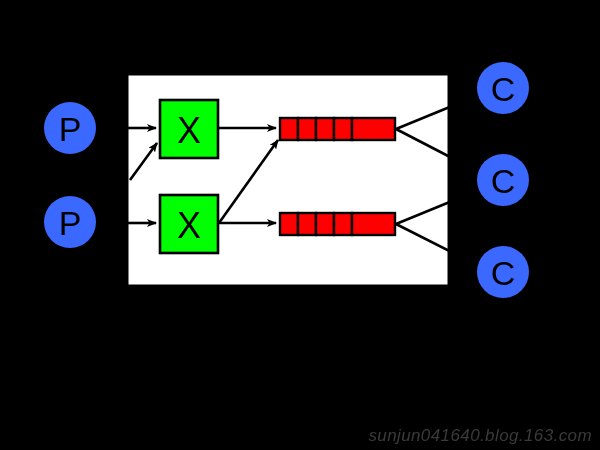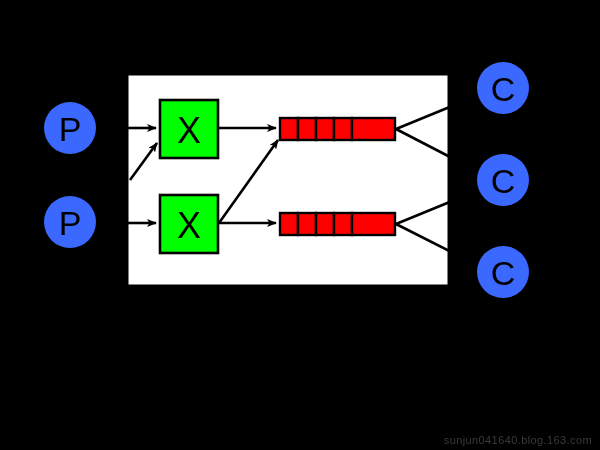--- a/index.html
+++ b/index.html
@@ -40,23 +40,24 @@
     fill: #000000;
     text-anchor: middle;
     dominant-baseline: central;
   }
   .watermark-text {
     position: absolute;
     right: 8px;
     bottom: 4px;
     color: #3a3a3a;
     font-family: "Liberation Sans", sans-serif;
-    font-size: 11px;
+    font-size: 17px;
     letter-spacing: 0.4px;
     white-space: nowrap;
+    font-style: italic;
   }
 </style>
 </head>
 <body>
 
 <div id="stage">
 
   <svg id="diagram-svg" viewBox="0 0 600 450">
     <defs>
       <marker id="arrowhead" markerWidth="10" markerHeight="8" refX="9" refY="4" orient="auto" markerUnits="userSpaceOnUse">

